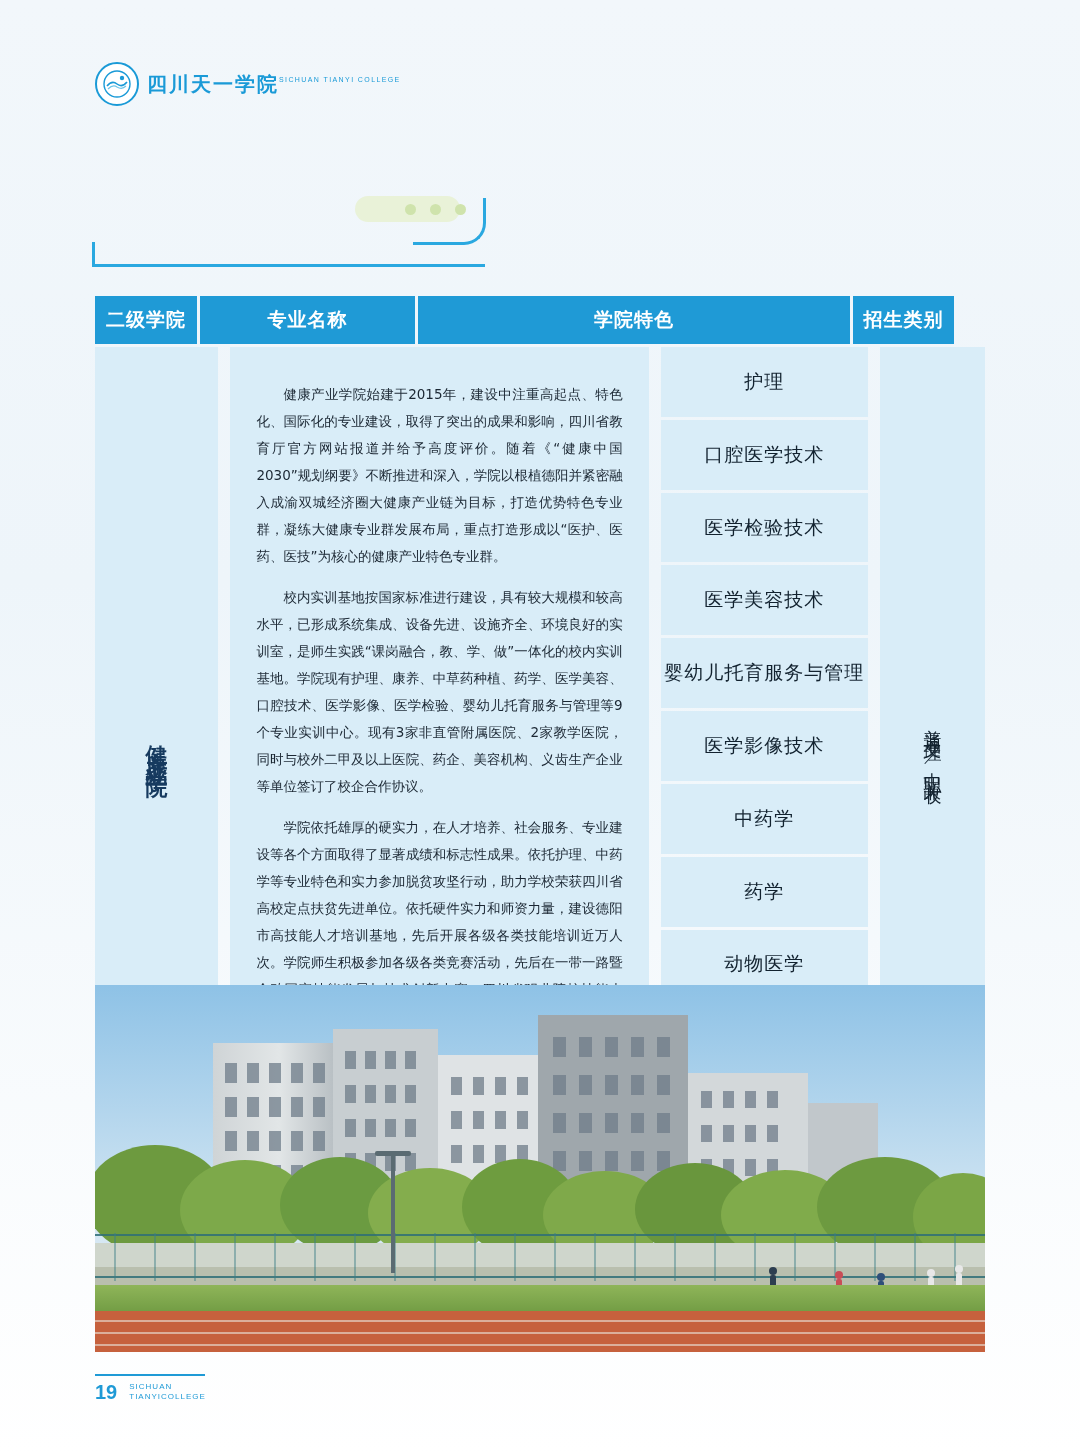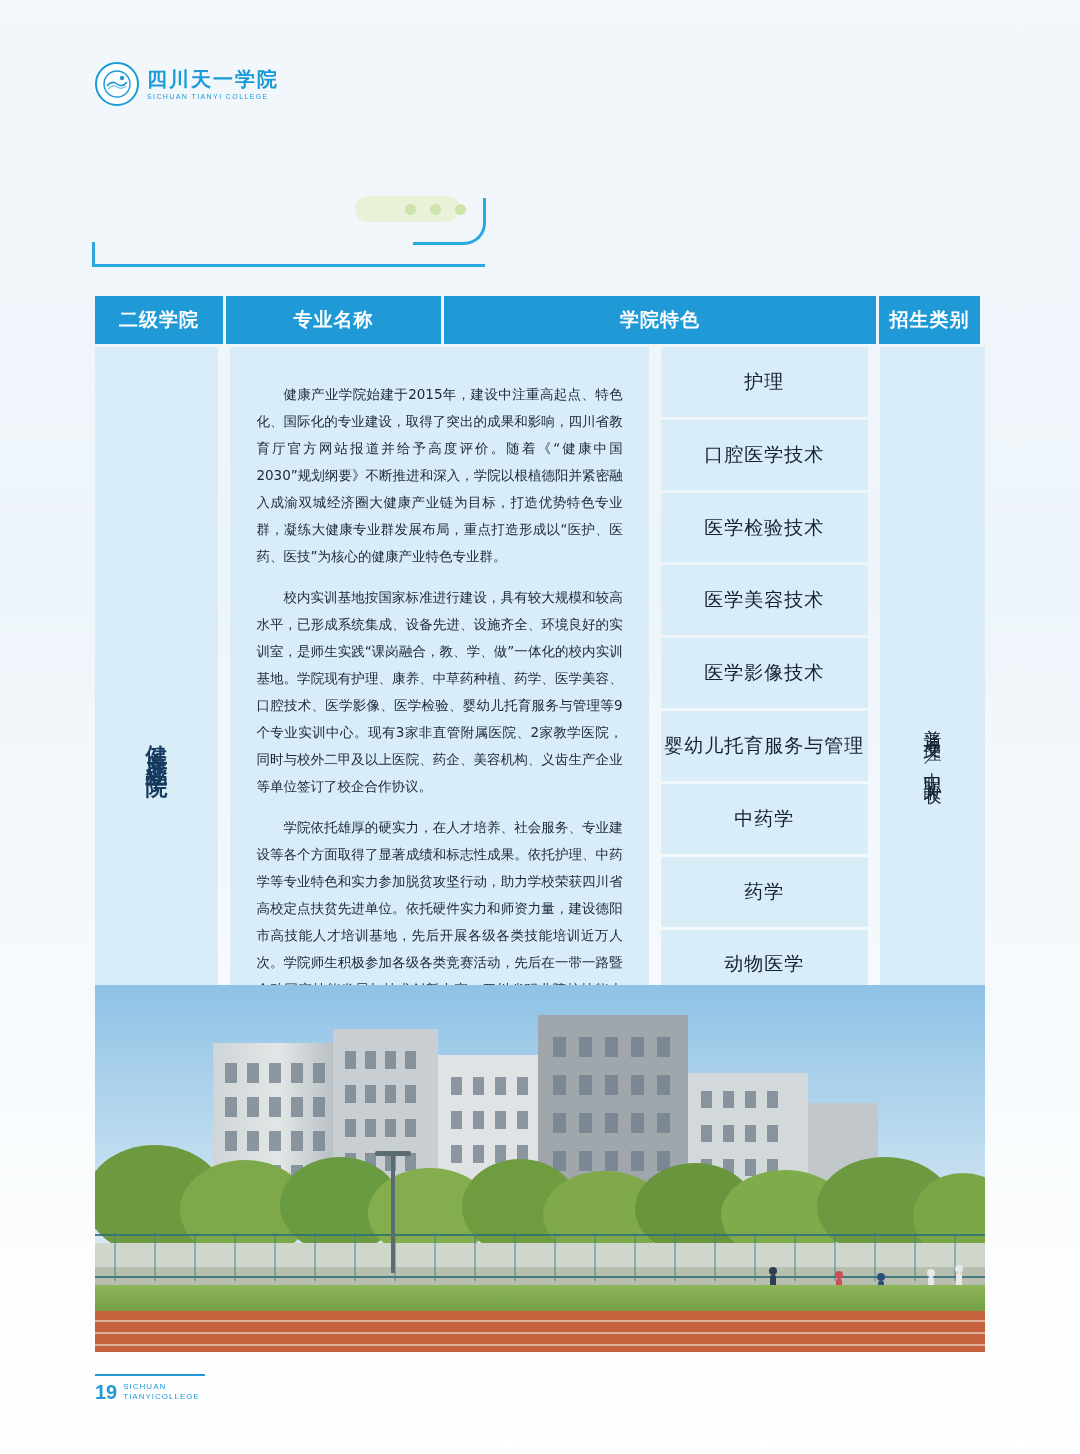--- a/index.html
+++ b/index.html
@@ -20,21 +20,21 @@
     position:absolute;left:95px;top:62px;
     display:flex;align-items:center;gap:8px;
   }
   .logo-mark{
     width:40px;height:40px;border-radius:50%;
     border:2px solid #1a9ad7;
     display:flex;align-items:center;justify-content:center;
     background:#ffffff;
   }
   .logo-mark svg{display:block}
-  .logo-text{display:flex;flex-direction:column;justify-content:center;}
+  .logo-text{display:flex;justify-content:center;}
   .logo-cn{
     font-size:20px;color:#1a9ad7;letter-spacing:2px;line-height:1.1;
     font-weight:bold;
   }
   .logo-en{
     font-size:7px;color:#1a9ad7;letter-spacing:1.4px;margin-top:3px;
   }
   
   .head-wrap{position:absolute;left:90px;top:140px;width:420px;height:130px;}
   .stripes{
@@ -70,21 +70,21 @@
   
   .table{
     position:absolute;left:95px;top:296px;width:890px;
     display:flex;flex-direction:column;
   }
   .thead{display:flex;height:48px;gap:3px;}
   .th{
     background:#1f9ad6;color:#ffffff;font-size:19px;font-weight:bold;
     display:flex;align-items:center;justify-content:center;letter-spacing:1px;
   }
-  .th.c1{width:128px;text-align:right;}
+  .th.c1{width:102px;text-align:right;}
   .th.c2{width:432px;}
   .th.c3{width:215px;}
   .th.c4{width:101px;}
   .tbody{display:flex;gap:12px;margin-top:3px;}
   .col-college{
     width:128px;background:#d9edf8;
     display:flex;align-items:center;justify-content:center;
   }
   .vert{
     writing-mode:vertical-rl;
@@ -114,21 +114,21 @@
     font-size:18px;color:#12222f;letter-spacing:5px;line-height:2.0;
   }
   
   .photo{
     position:absolute;left:95px;top:985px;width:890px;height:367px;
     overflow:hidden;background:#9fc6e0;
   }
   .photo svg{display:block;width:100%;height:100%}
   
   .footer{
-    position:absolute;left:95px;top:1382px;display:flex;gap:6px;
+    position:absolute;left:95px;top:1382px;display:flex;gap:12px;
   }
   .pg-num{font-size:20px;font-weight:bold;color:#1f9ad6;line-height:1;}
   .pg-en{display:flex;flex-direction:column;font-size:8px;color:#1f9ad6;letter-spacing:1px;line-height:1.25;}
   .foot-rule{
     position:absolute;left:95px;top:1374px;width:110px;height:2px;background:#1f9ad6;
   }
 </style>
 </head>
 <body>
 
@@ -172,22 +172,22 @@
         <p>健康产业学院始建于2015年，建设中注重高起点、特色化、国际化的专业建设，取得了突出的成果和影响，四川省教育厅官方网站报道并给予高度评价。随着《“健康中国2030”规划纲要》不断推进和深入，学院以根植德阳并紧密融入成渝双城经济圈大健康产业链为目标，打造优势特色专业群，凝练大健康专业群发展布局，重点打造形成以“医护、医药、医技”为核心的健康产业特色专业群。</p>
         <p>校内实训基地按国家标准进行建设，具有较大规模和较高水平，已形成系统集成、设备先进、设施齐全、环境良好的实训室，是师生实践“课岗融合，教、学、做”一体化的校内实训基地。学院现有护理、康养、中草药种植、药学、医学美容、口腔技术、医学影像、医学检验、婴幼儿托育服务与管理等9个专业实训中心。现有3家非直管附属医院、2家教学医院，同时与校外二甲及以上医院、药企、美容机构、义齿生产企业等单位签订了校企合作协议。</p>
         <p>学院依托雄厚的硬实力，在人才培养、社会服务、专业建设等各个方面取得了显著成绩和标志性成果。依托护理、中药学等专业特色和实力参加脱贫攻坚行动，助力学校荣获四川省高校定点扶贫先进单位。依托硬件实力和师资力量，建设德阳市高技能人才培训基地，先后开展各级各类技能培训近万人次。学院师生积极参加各级各类竞赛活动，先后在一带一路暨金砖国家技能发展与技术创新大赛、四川省职业院校技能大赛、“挑战杯”四川省大学生创业计划竞赛、各专业省级技能竞赛等比赛中获得奖项近百项。依托省级重点专业创建、重点技能实训基地建设等大型项目推动专业建设，在金课建设、案例开发、课程思政等方面都取得了丰硕成果。</p>
       </div>
 
       <div class="col-majors">
         <div class="major">护理</div>
         <div class="major">口腔医学技术</div>
         <div class="major">医学检验技术</div>
         <div class="major">医学美容技术</div>
+        <div class="major">婴幼儿托育服务与管理</div>
         <div class="major">医学影像技术</div>
-        <div class="major">婴幼儿托育服务与管理</div>
         <div class="major">中药学</div>
         <div class="major">药学</div>
         <div class="major">动物医学</div>
         <div class="major">畜牧兽医</div>
         <div class="major">酿酒技术</div>
       </div>
 
       <div class="col-type">
         <div class="vert2">普通文理／中职兼收</div>
       </div>

